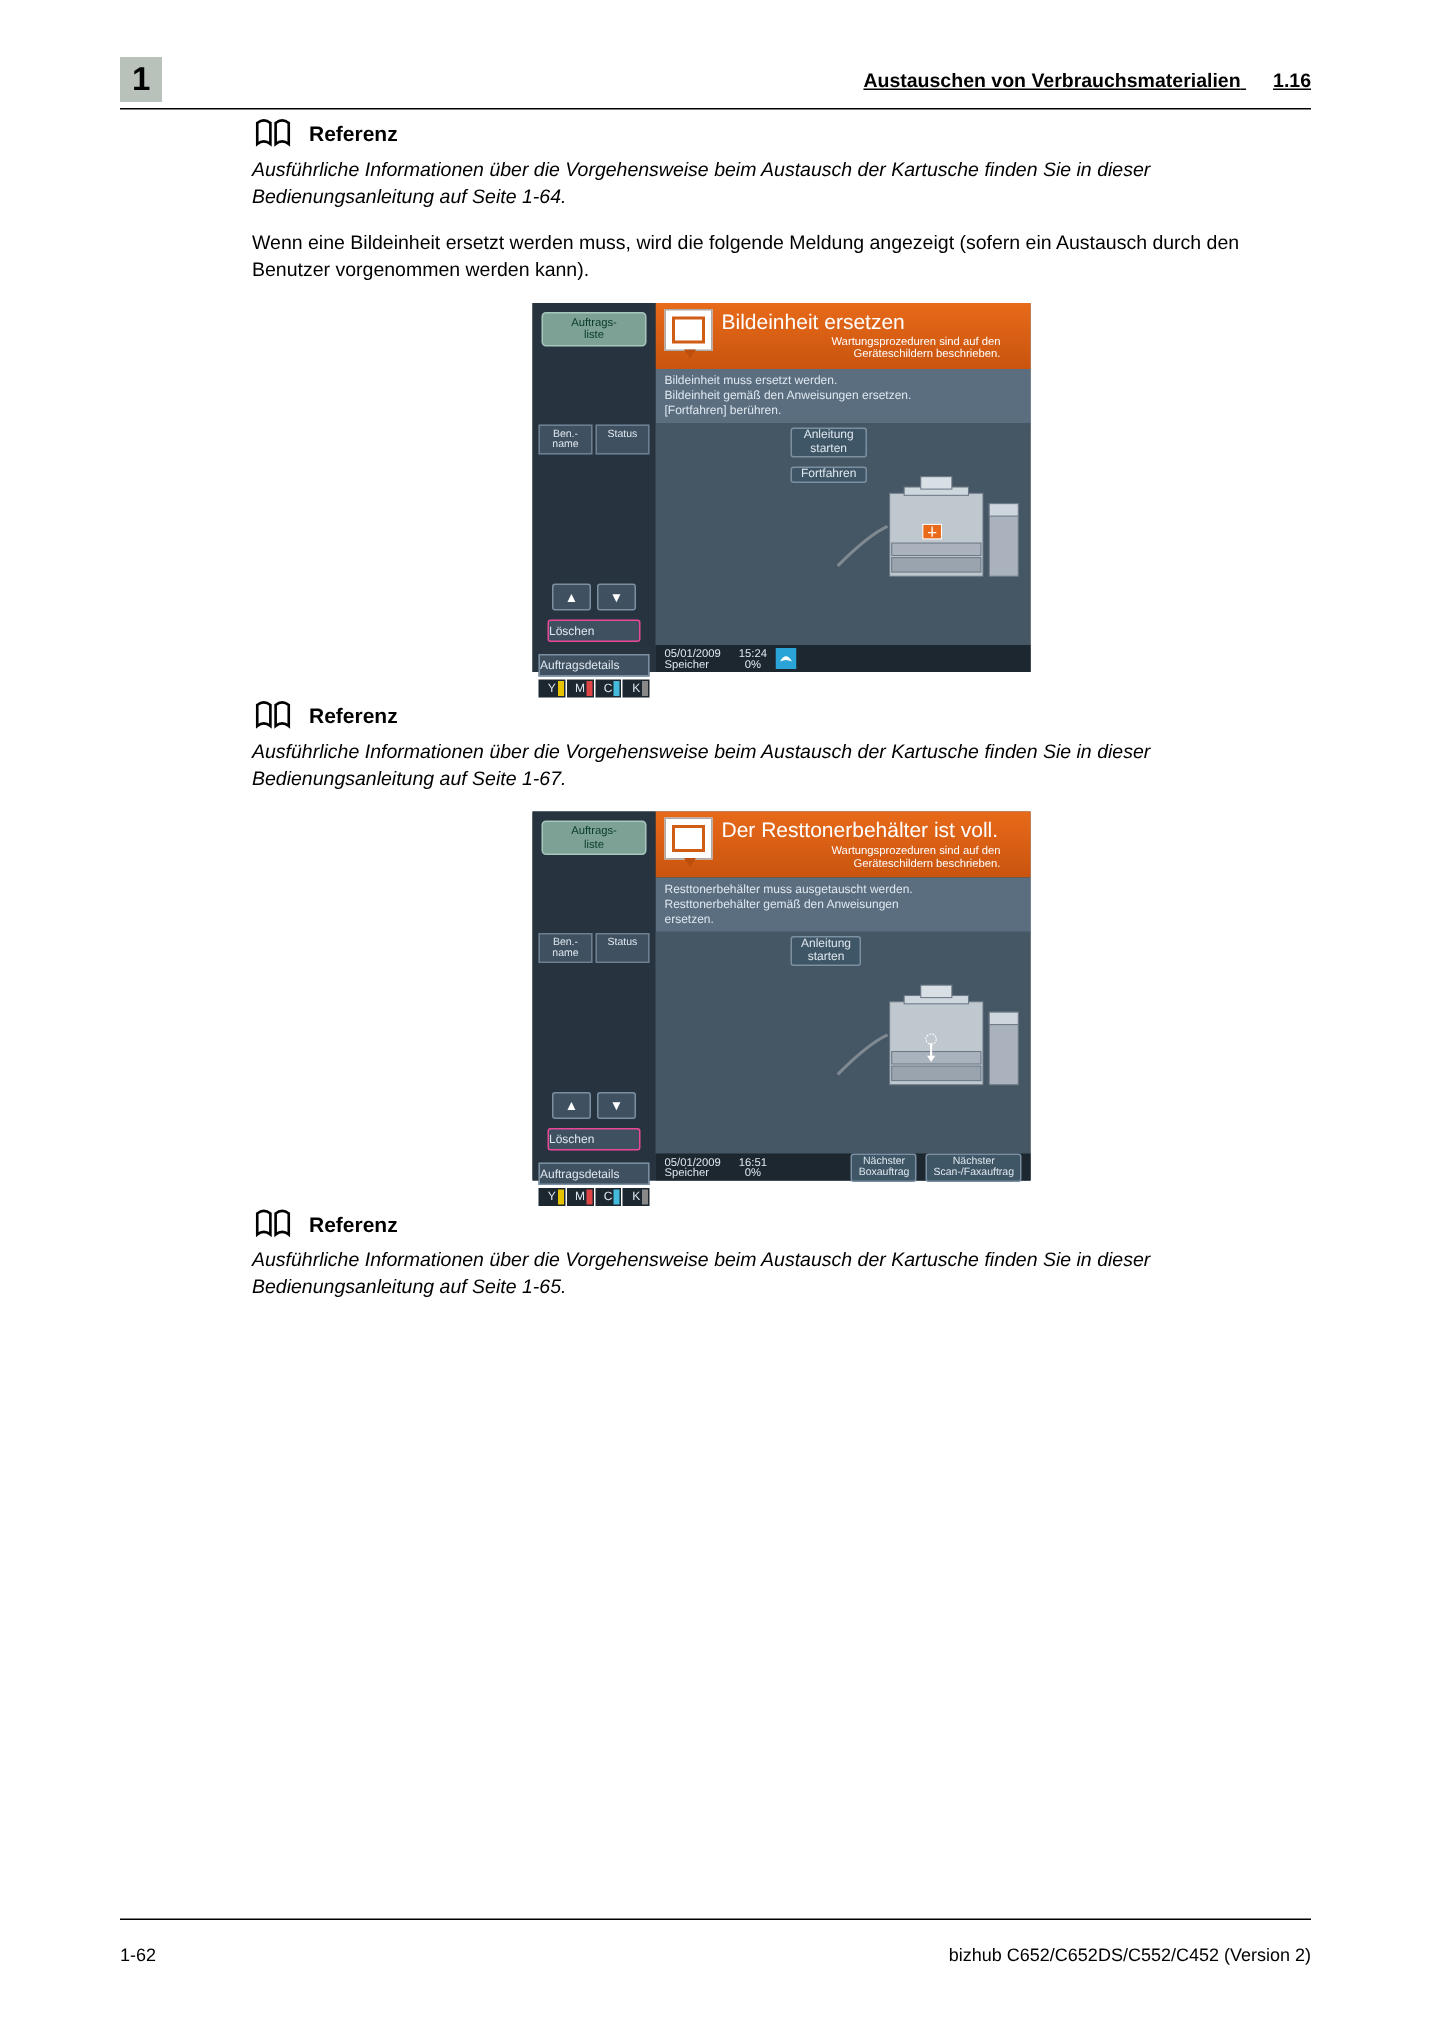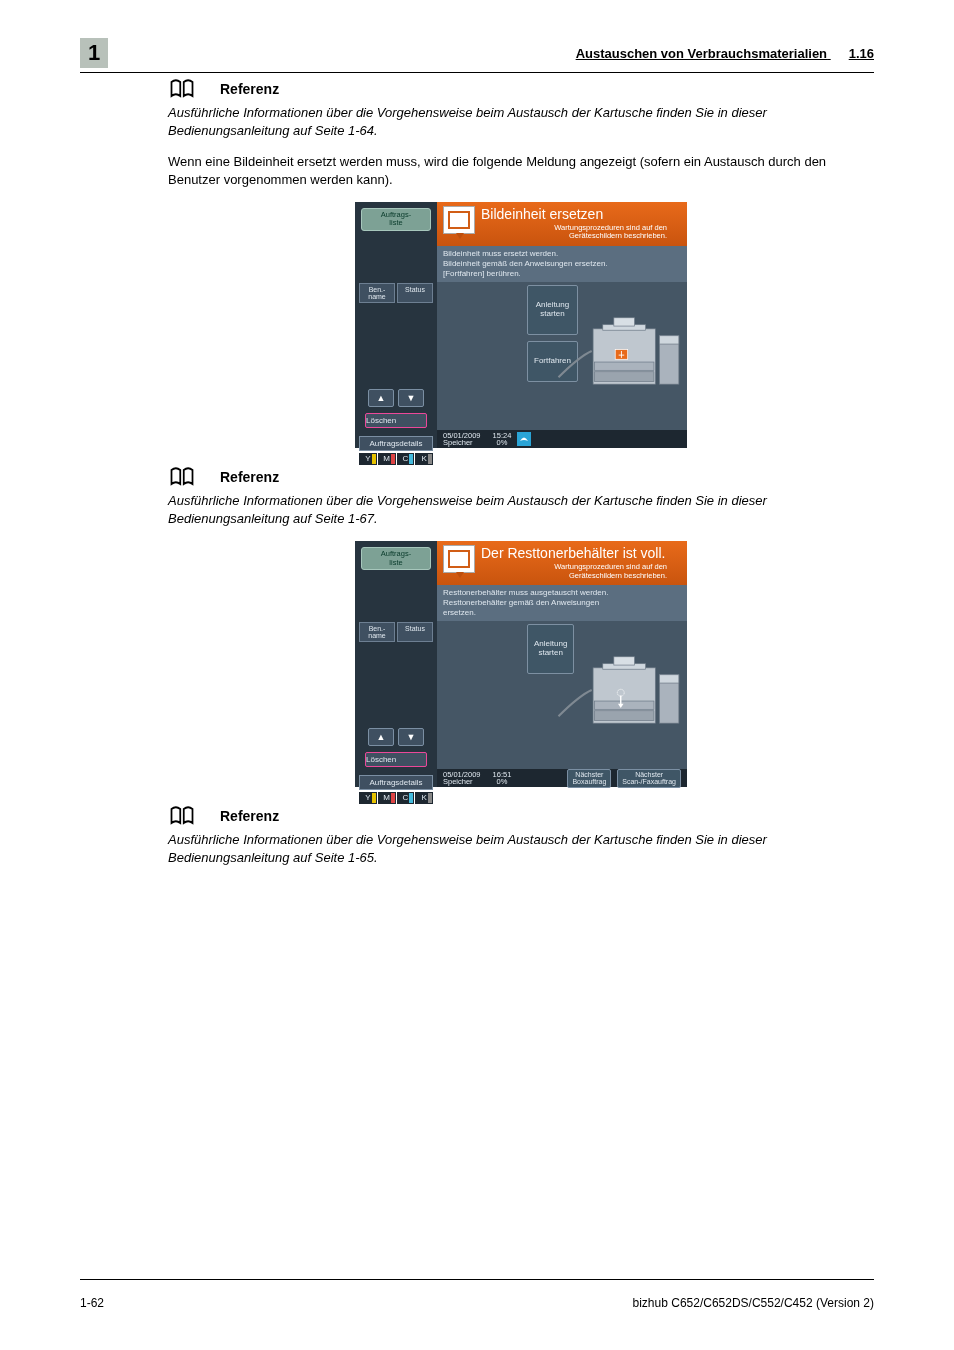--- a/index.html
+++ b/index.html
@@ -35,21 +35,21 @@
   .hdr-right .sec-num { margin-left: 18px; }
   .content {
     position: absolute;
     top: 78px;
     left: 168px;
     right: 80px;
   }
   .ref-head {
     display: flex;
     align-items: center;
-    gap: 24px;
+    gap: 10px;
     font-weight: 700;
     font-size: 14px;
   }
   .ref-head svg { width: 28px; height: 22px; }
   .ref-body {
     font-style: italic;
     font-size: 13px;
     line-height: 1.35;
     margin: 4px 0 14px 0;
   }
@@ -128,21 +128,21 @@
     margin: 6px 10px 4px 10px;
     text-align: left;
     background: #3f5061;
     border: 1px solid #ec4899;
     border-radius: 2px;
     font-size: 8px;
     padding: 2px 0;
   }
   .det-btn {
     margin: 4px 4px 0 4px;
-    text-align: center;
+    text-align: left;
     background: #3f5061;
     border: 1px solid #7b8fa3;
     font-size: 8px;
     padding: 2px 0;
   }
   .toner-row {
     display: flex;
     gap: 1px;
     margin: 2px 4px 0 4px;
   }
@@ -213,21 +213,21 @@
     left: 90px;
     top: 92px;
     display: flex;
     flex-direction: column;
     gap: 6px;
   }
   .d-btn {
     background: #3f5666;
     border: 1px solid #7d90a2;
     font-size: 8px;
-    padding: 15px 6px;
+    padding: 0 6px;
     text-align: center;
     border-radius: 2px;
     color: #dfe7ee;
     line-height: 1.1;
   }
   .printer-area {
     flex: 1;
     background: #455665;
     position: relative;
   }

